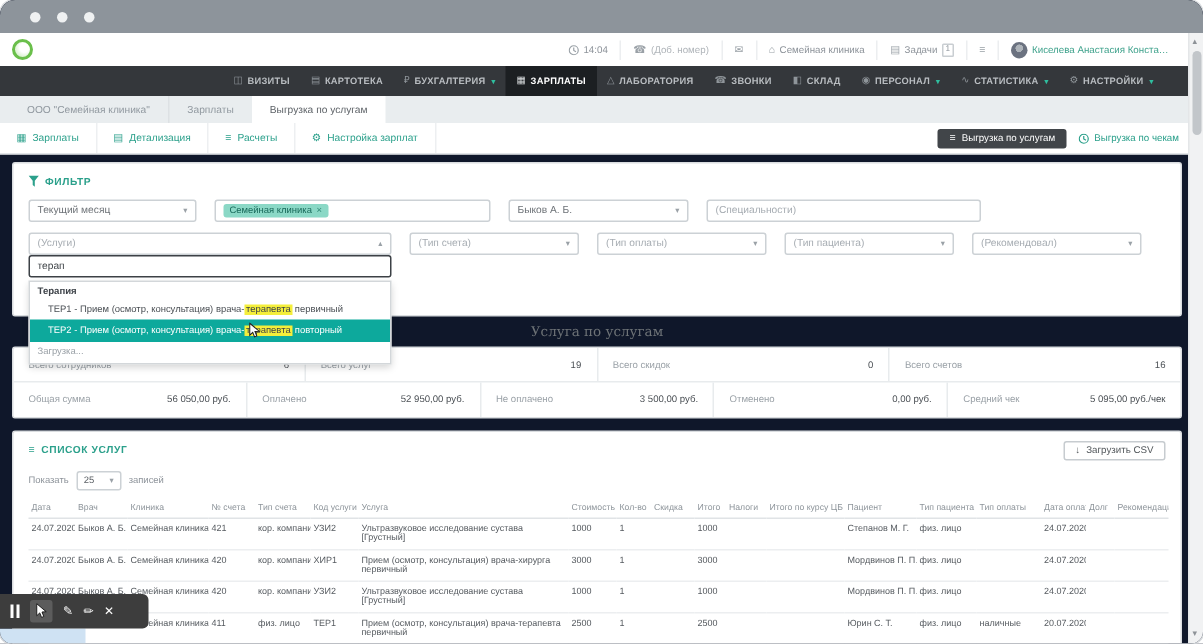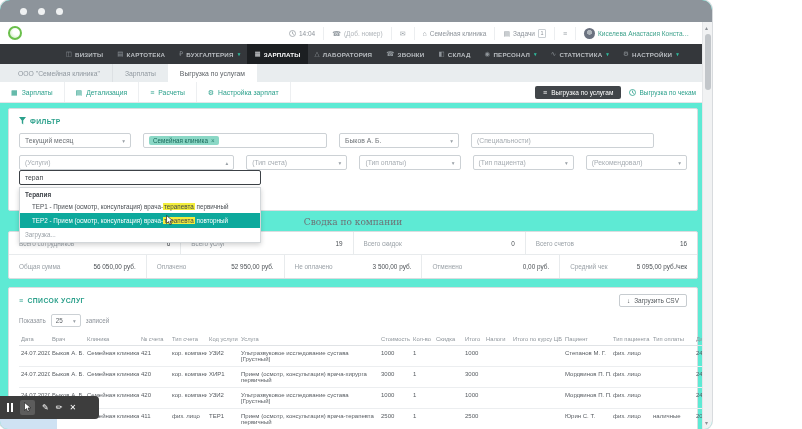--- a/index.html
+++ b/index.html
@@ -1,18 +1,18 @@
 <!DOCTYPE html>
 <html><head>
 <meta charset="utf-8">
 <style>
   html,body{margin:0;padding:0;background:#fff;}
   *{box-sizing:border-box;}
-  .win{position:relative;width:712px;height:429px;font-family:"Liberation Sans",sans-serif;
-       border-radius:10px 10px 8px 8px;overflow:hidden;background:#5eead4;box-shadow:0 0 0 1px #d8dbde;}
+  .win{position:relative;width:802px;height:429px;font-family:"Liberation Sans",sans-serif;
+       border-radius:10px 10px 8px 8px;overflow:hidden;background:#0f172a;box-shadow:0 0 0 1px #d8dbde;}
   
   .titlebar{height:22px;background:#8d949b;display:flex;align-items:center;padding-left:20px;gap:11px;border-radius:10px 10px 0 0;}
   .dot{width:7px;height:7px;border-radius:50%;background:#eff1f2;}
   
   .topbar{height:22px;background:#fff;display:flex;align-items:center;padding:0 14px 0 8px;}
   .logo{width:14px;height:14px;border-radius:50%;border:2px solid #6abf4b;background:radial-gradient(circle at 62% 38%,#ffffff 35%,#bfe7ae);}
   .tb-right{margin-left:auto;display:flex;align-items:center;height:100%;}
   .tb-item{display:flex;align-items:center;gap:3px;padding:0 8px;font-size:6.5px;color:#8d939a;border-left:1px solid #eceef0;height:13px;white-space:nowrap;}
   .tb-item:first-child{border-left:none;}
   .tb-ic{font-size:7px;color:#9aa1a7;line-height:1;}
@@ -284,21 +284,21 @@
             <span>ТЕР2 - Прием (осмотр, консультация) врача-</span><span class="hl">терапевта</span><span> повторный</span>
             <svg class="cursor-ic" width="8" height="11" viewBox="0 0 8 11">
                 <path d="M0.5,0.5 L0.5,8.5 L2.5,6.6 L3.7,9.6 L5.2,9 L4,6 L6.8,5.8 Z" fill="#fff" stroke="#222" stroke-width="0.7"></path>
               </svg>
           </div>
           <div class="dd-load">Загрузка...</div>
         </div>
       </div>
     </div>
 
-    <div class="sum-title">Сводка по компании</div>
+    <div class="sum-title">Услуга по услугам</div>
     <div class="card scard">
       <div class="srow ra">
         <div class="scell">
             <span class="slabel">Всего сотрудников</span>
             <span class="sval">6</span>
           </div>
         <div class="scell">
             <span class="slabel">Всего услуг</span>
             <span class="sval">19</span>
           </div>

